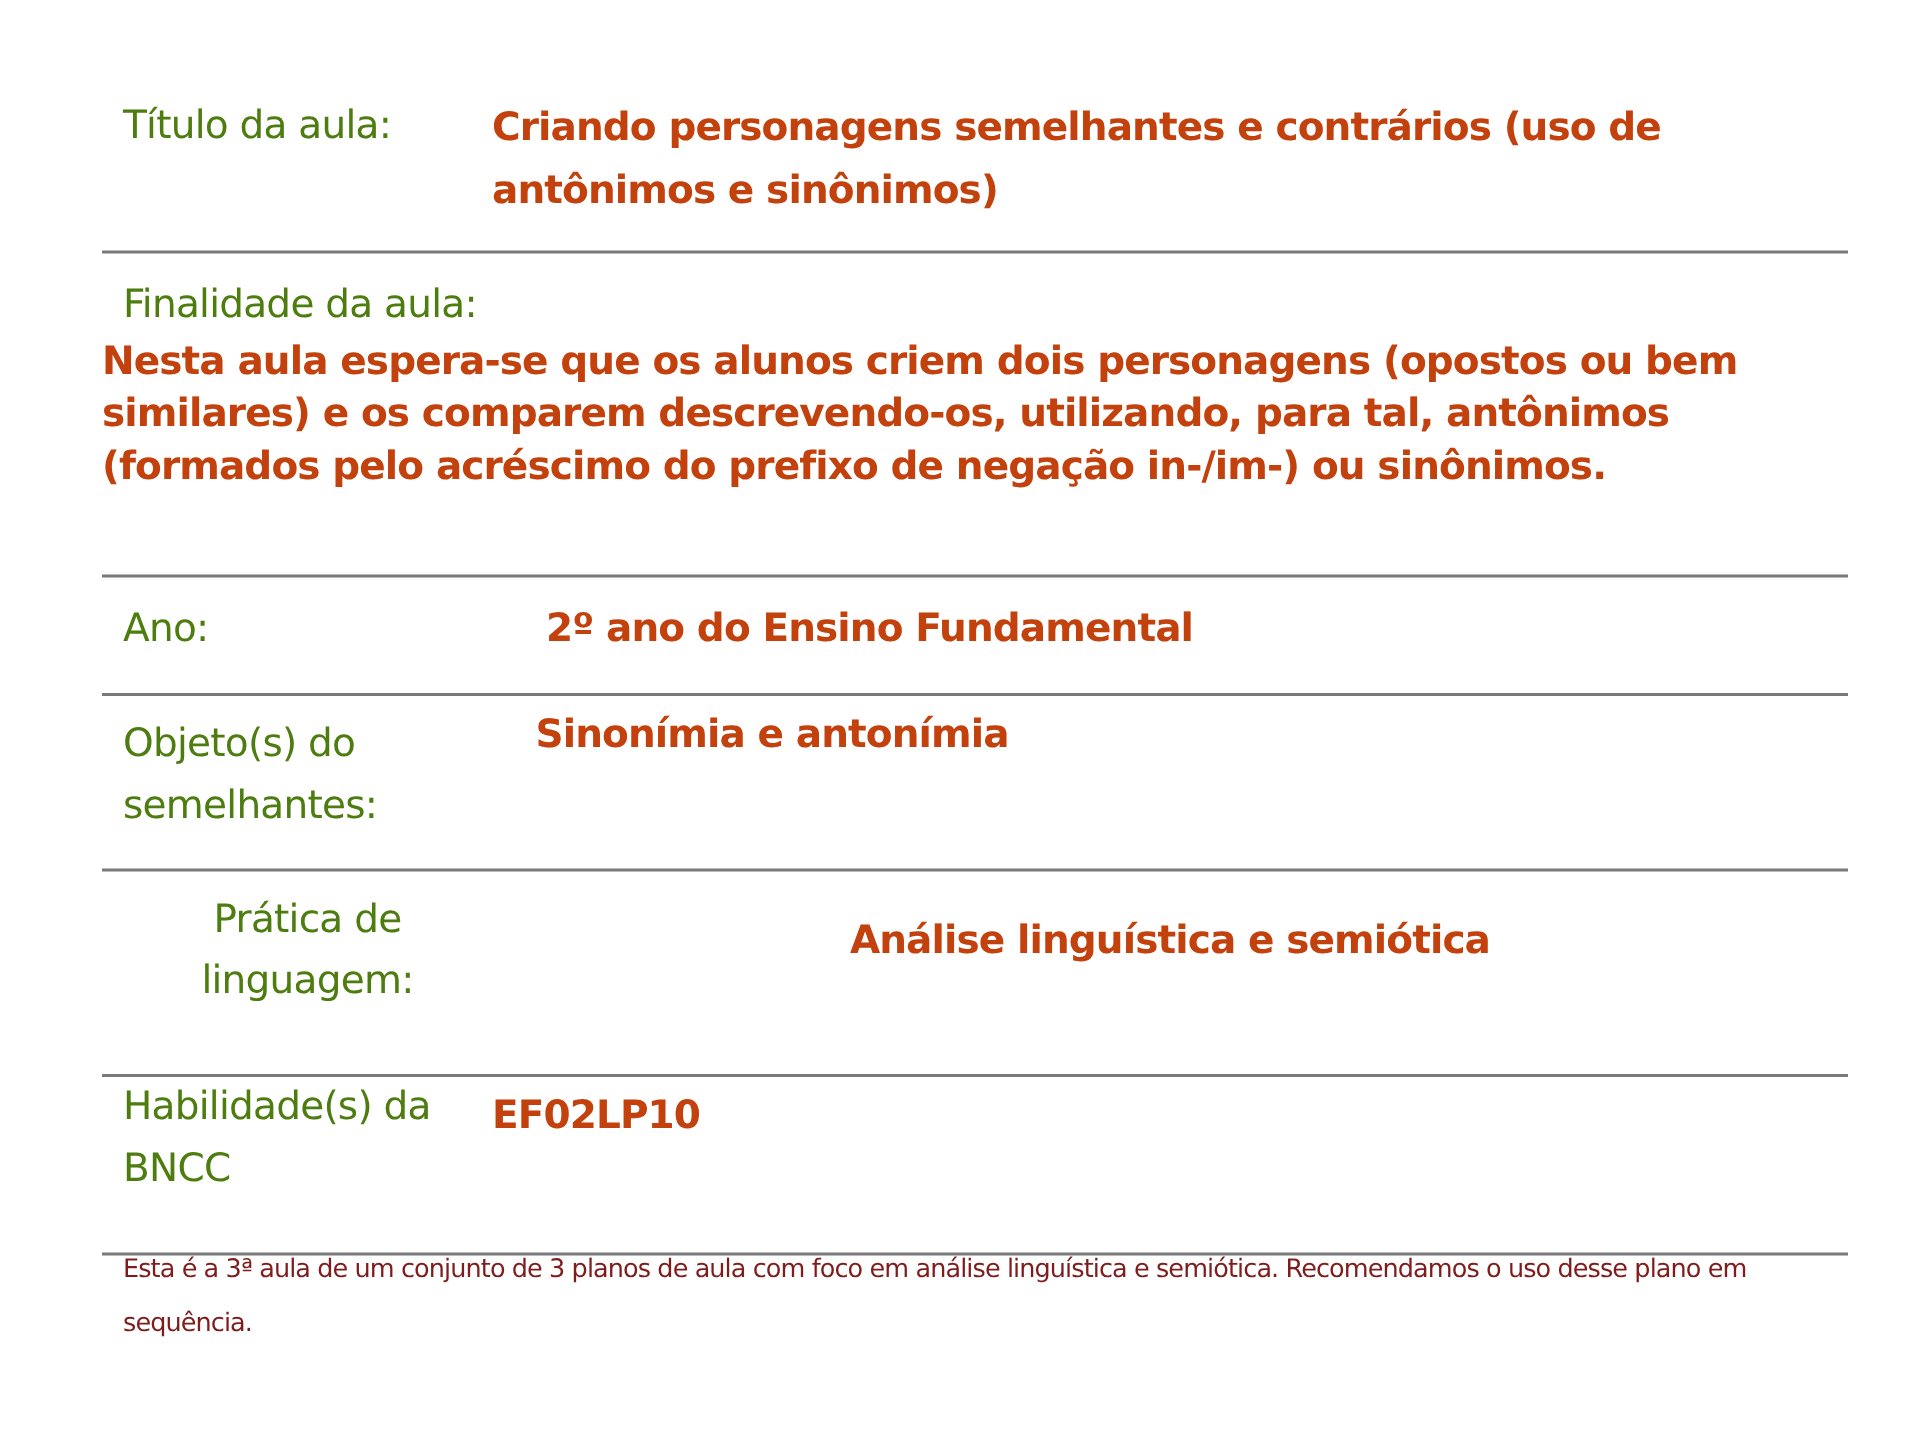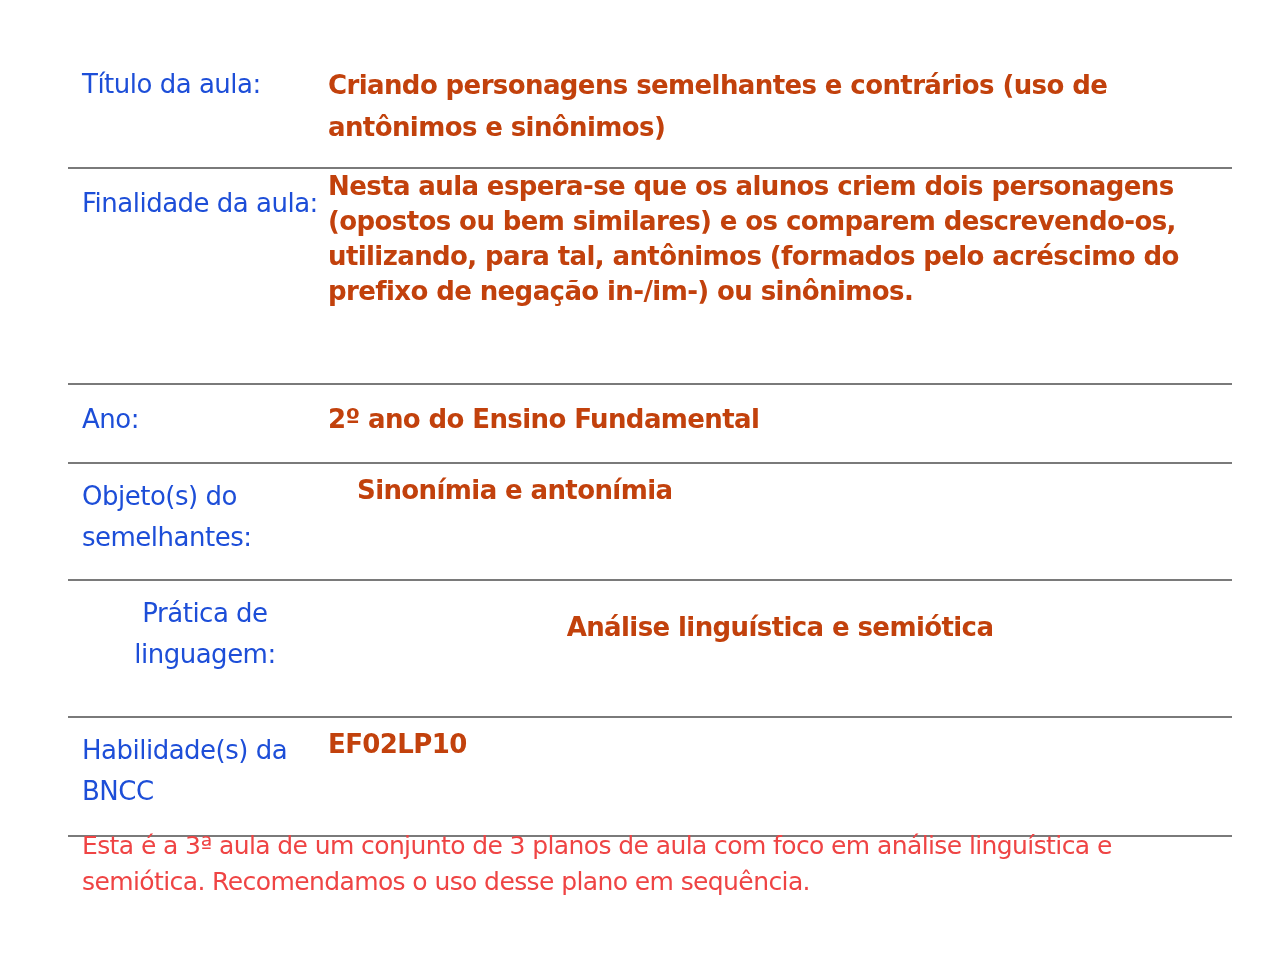--- a/index.html
+++ b/index.html
@@ -1,27 +1,27 @@
 <!DOCTYPE html>
 <html><head>
 <meta charset="utf-8">
 <style>
   html, body { margin:0; padding:0; background:#ffffff; }
   body { width:1280px; height:960px; position:relative; font-family:"DejaVu Sans", sans-serif; color:#111; overflow:hidden; }
   .table { position:absolute; left:68px; top:58px; width:1164px; }
   .row { position:relative; display:flex; border-bottom:2px solid #7a7a7a; box-sizing:border-box; }
-  .label { width:260px; padding-left:14px; font-size:26px; line-height:41px; color:#1d4ed8; letter-spacing:-0.5px; box-sizing:border-box; }
+  .label { width:260px; padding-left:14px; font-size:26px; line-height:41px; color:#4d7c0f; letter-spacing:-0.5px; box-sizing:border-box; }
   .value { flex:1; font-size:26px; font-weight:bold; letter-spacing:-0.6px; color:#c2410c; }
   .r1 { height:111px; } .r1 .label { padding-top:6px; } .r1 .value { line-height:42px; padding-top:6px; }
-  .r2 { height:216px; } .r2 .label { padding-top:14px; } .r2 .value { line-height:35px; padding-top:0; }
-  .r3 { height:79px; } .r3 .label, .r3 .value { padding-top:14px; line-height:41px; }
+  .r2 { height:216px;flex-direction:column; } .r2 .label { padding-top:14px; } .r2 .value { line-height:35px; padding-top:0; }
+  .r3 { height:79px;gap:36px; } .r3 .label, .r3 .value { padding-top:14px; line-height:41px; }
   .r4 { height:117px; } .r4 .label { padding-top:12px; } .r4 .value { padding-top:6px; line-height:41px;margin-left:29px; }
   .r5 { height:137px;text-align:center; } .r5 .label { padding-top:12px; } .r5 .value { padding-top:26px; line-height:41px; }
-  .r6 { height:119px; } .r6 .label { padding-top:12px; } .r6 .value { padding-top:6px; line-height:41px; }
-  .note { position:absolute; left:82px; top:828px; width:1150px; font-size:25px; line-height:36px; letter-spacing:-0.6px; color:#ef4444; }
+  .r6 { height:119px; } .r6 .label { } .r6 .value { padding-top:6px; line-height:41px; }
+  .note { position:absolute; left:82px; top:828px; width:1150px; font-size:17px; line-height:36px; letter-spacing:-0.6px; color:#7f1d1d; }
 </style>
 </head>
 <body>
 
 <div class="table">
   <div class="row r1">
     <div class="label">Título da aula:</div>
     <div class="value">Criando personagens semelhantes e contrários (uso de antônimos e sinônimos)</div>
   </div>
   <div class="row r2">

